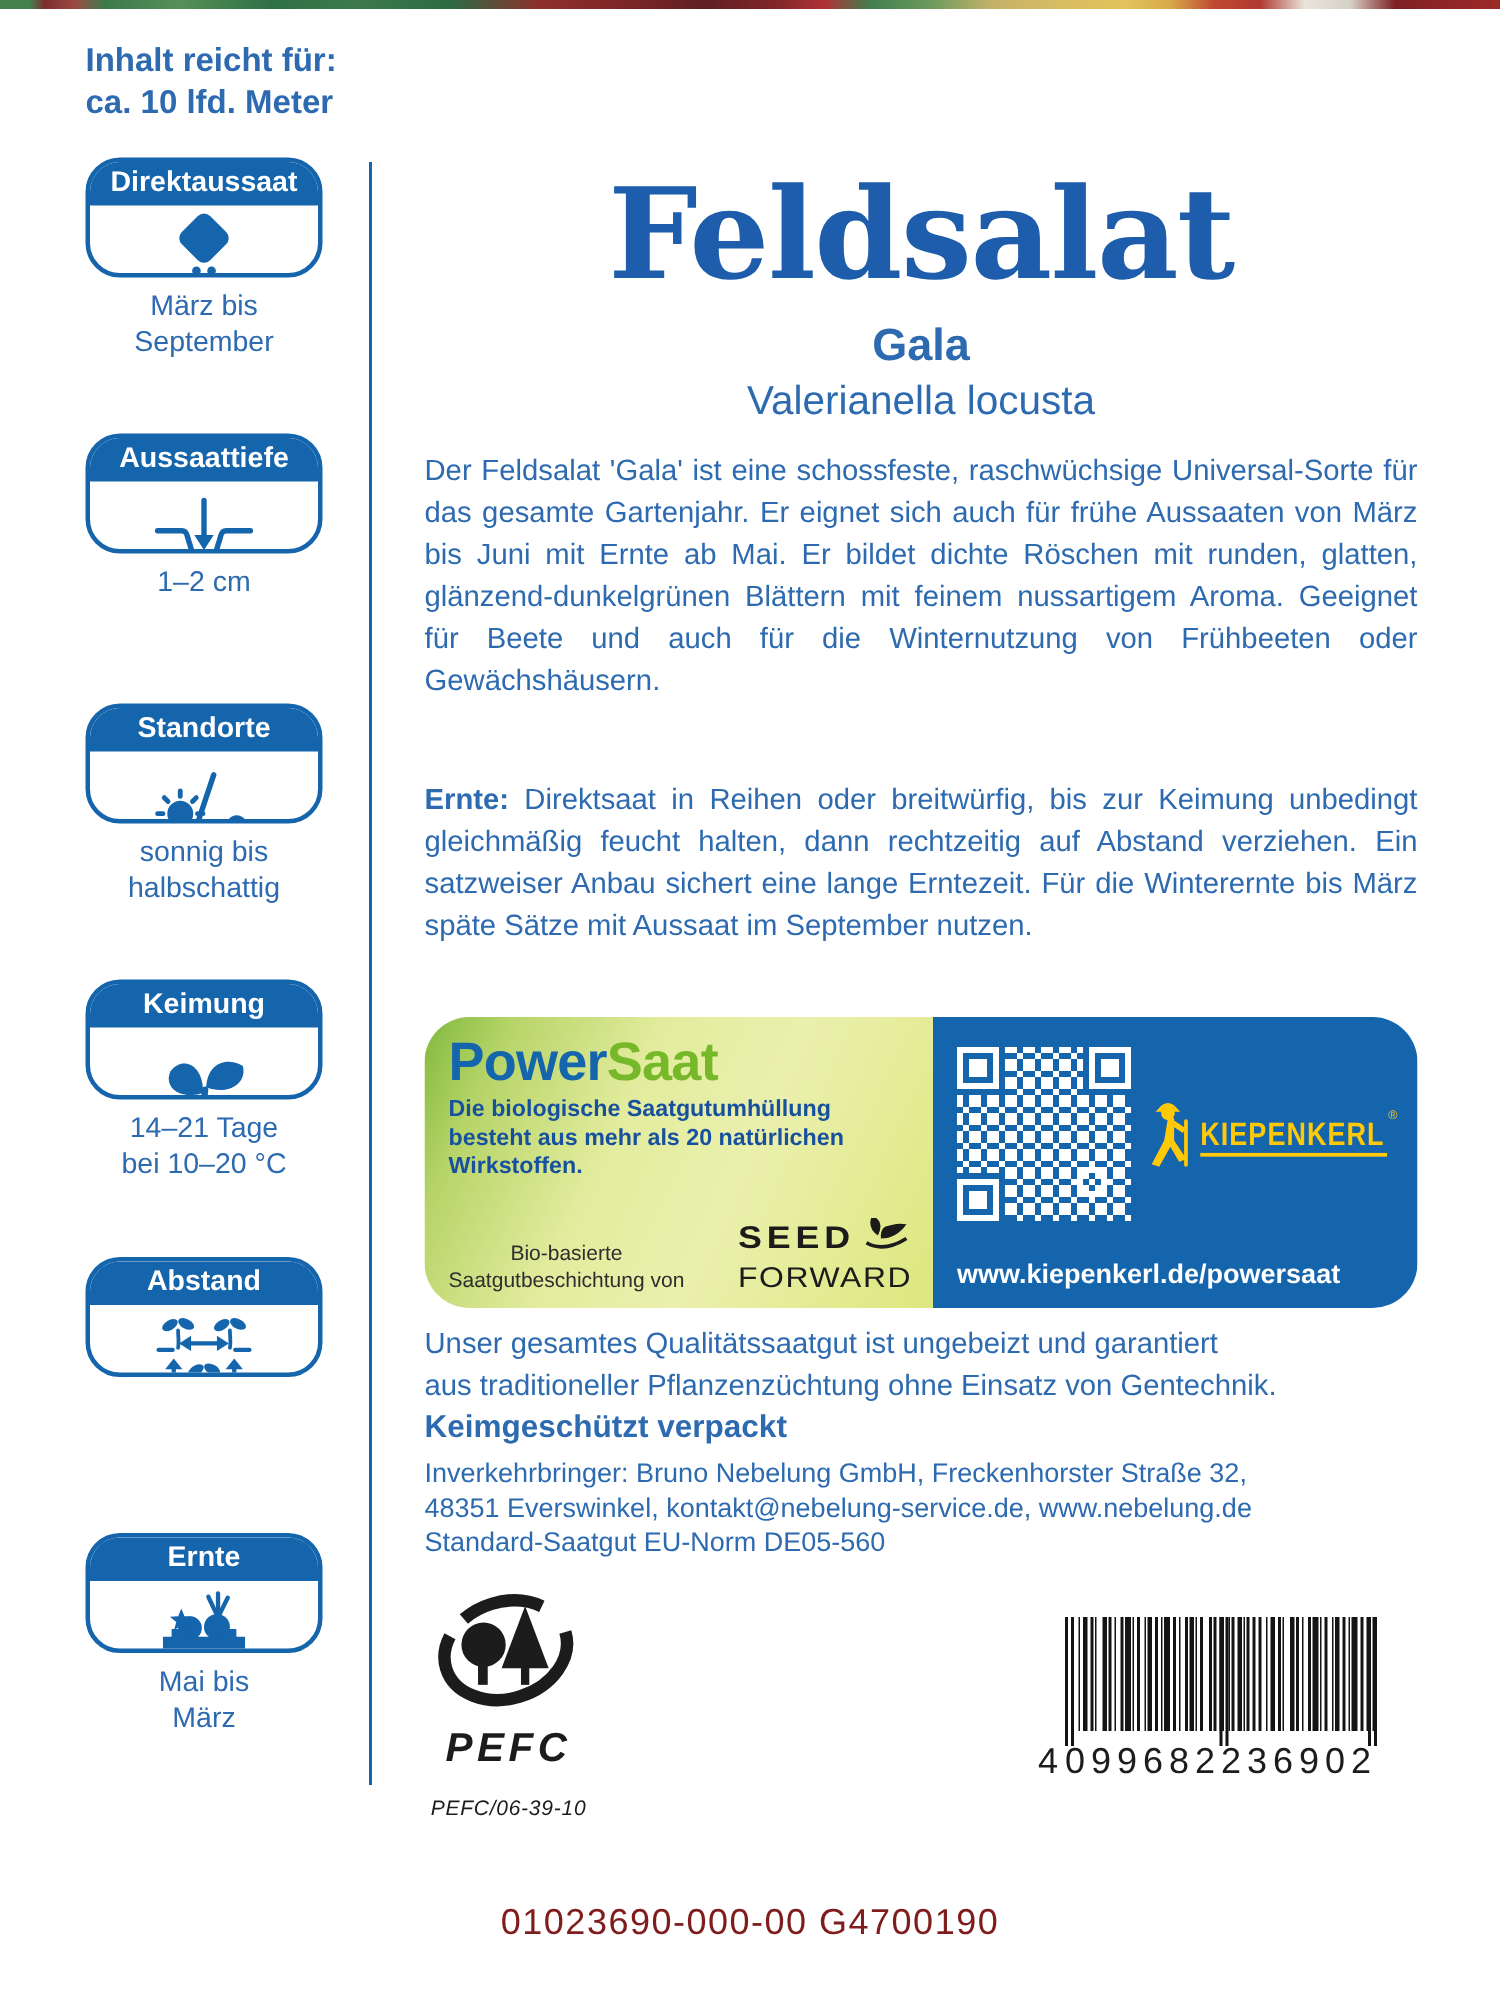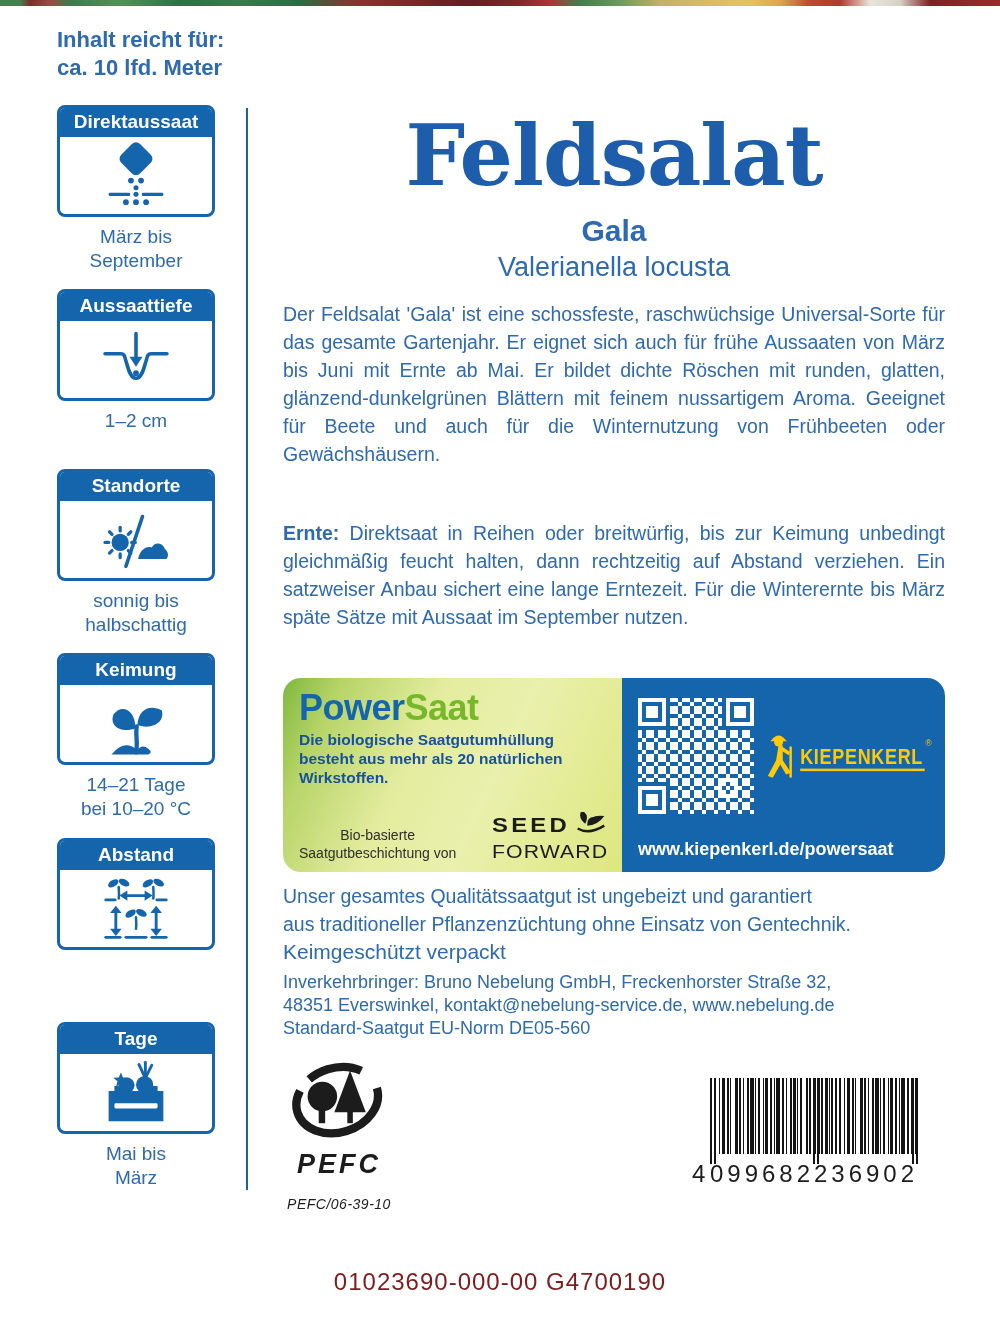--- a/index.html
+++ b/index.html
@@ -18,21 +18,21 @@
     background:linear-gradient(90deg,#45804f 0%,#45804f 2%,#7d2d2e 3%,#9c4b41 5%,#3c7a4c 7%,
       #569058 12%,#2f7045 18%,#3c7a4c 24%,#2c6a43 30%,#8e2f2d 36%,#7c2526 42%,#5f1f23 47%,
       #83272a 52%,#b03336 55%,#427e4e 58%,#6b9a5e 62%,#c3b169 66%,#d9bd62 71%,#e2c35c 75%,
       #d8a94b 78%,#bf4733 81%,#b03a31 84%,#e9e4da 87%,#d6d1c6 90%,#7e2124 93%,#8c2527 96%,#9c2a28 100%);}
 
   .inhalt{position:absolute;left:57px;top:26px;width:220px;font-size:22px;line-height:28px;
           font-weight:bold;color:var(--tblue);}
 
   
   .infobox{position:absolute;left:57px;width:158px;}
-  .ib-frame{border:3px solid var(--blue);border-radius:8px;background:#fff;overflow:hidden;height:112px;box-sizing:border-box;}
+  .ib-frame{border:3px solid var(--blue);border-radius:23px;background:#fff;overflow:hidden;height:80px;box-sizing:border-box;}
   .ib-head{background:var(--blue);color:#fff;font-weight:bold;font-size:19px;text-align:center;
            padding:3px 0 4px;}
   .ib-icon{height:79px;display:flex;align-items:center;justify-content:center;}
   .ib-icon svg{height:72px;width:118px;}
   .ib-caption{margin-top:8px;text-align:center;color:var(--tblue);font-weight:normal;
               font-size:19px;line-height:24px;}
 
   .divider{position:absolute;left:246px;top:108px;width:2px;height:1082px;background:var(--blue);}
 
   
@@ -43,38 +43,38 @@
     font-size:30px;font-weight:bold;color:var(--tblue);}
   .botanical{position:absolute;left:283px;top:252px;width:662px;text-align:center;
     font-size:27px;color:var(--tblue);}
   .desc{position:absolute;left:283px;top:300px;width:662px;font-size:19.5px;line-height:28px;
     text-align:justify;color:var(--tblue);}
   .tip{position:absolute;left:283px;top:519px;width:662px;font-size:19.5px;line-height:28px;
     text-align:justify;color:var(--tblue);}
   .tip b{font-weight:bold;}
 
   
-  .ps-box{position:absolute;left:283px;top:678px;width:662px;height:194px;border-radius:18px;
+  .ps-box{position:absolute;left:283px;top:678px;width:662px;height:194px;border-radius:30px;
     overflow:hidden;display:flex;}
   .ps-left{width:339px;box-sizing:border-box;padding:10px 16px;position:relative;
     background:linear-gradient(115deg,#7fb83d 0%,#b7d468 14%,#e3ec9e 38%,#eaf0ad 60%,#dde77e 100%);}
   .ps-brand{font-size:36px;font-weight:bold;letter-spacing:-0.5px;line-height:40px;}
   .ps-brand .p1{color:var(--blue);} .ps-brand .p2{color:var(--green);}
   .ps-bold{margin-top:2px;font-size:15.5px;line-height:19px;font-weight:bold;color:#17519e;}
   .ps-reg{font-size:15px;line-height:18px;color:#1d5aa4;margin-top:1px;}
   .ps-note{position:absolute;left:16px;bottom:10px;font-size:14px;line-height:18px;color:#2e2e2e;text-align:center;}
   .sf-logo{position:absolute;right:12px;bottom:8px;width:118px;height:52px;}
   .ps-right{flex:1;background:var(--blue);position:relative;}
   .qr{position:absolute;left:16px;top:20px;width:116px;height:116px;}
   .kk-logo{position:absolute;left:140px;top:54px;width:176px;height:50px;}
   .ps-url{position:absolute;left:16px;bottom:12px;color:#fff;font-weight:bold;font-size:18px;}
 
   
   .quality{position:absolute;left:283px;top:882px;width:662px;font-size:19.5px;line-height:28px;color:var(--tblue);}
-  .packed{position:absolute;left:283px;top:940px;width:662px;font-size:21px;font-weight:normal;color:var(--tblue);}
+  .packed{position:absolute;left:283px;top:940px;width:662px;font-size:21px;font-weight:bold;color:var(--tblue);}
   .distrib{position:absolute;left:283px;top:971px;width:662px;font-size:18px;line-height:23px;color:var(--tblue);}
 
   
   .pefc{position:absolute;left:283px;top:1058px;width:112px;text-align:center;color:#1c1c1c;font-style:italic;}
   .pefc svg{width:96px;height:88px;}
   .pefc-label{font-size:27px;font-weight:bold;letter-spacing:3px;line-height:28px;}
   .pefc-code{font-size:14px;margin-top:18px;letter-spacing:0.5px;}
 
   .barcode{position:absolute;left:686px;top:1078px;width:252px;height:110px;}
   .barcode svg{width:252px;height:110px;}
@@ -213,21 +213,21 @@
             <polygon points="78,44 70,54 86,54"></polygon>
               <polygon points="78,86 70,76 86,76"></polygon>
           </g>
         </svg>
       </div>
     </div>
   </div>
 
   <div class="infobox" style="top:1022px">
     <div class="ib-frame">
-      <div class="ib-head">Tage</div>
+      <div class="ib-head">Ernte</div>
       <div class="ib-icon">
         <svg viewBox="0 0 100 100">
           <g stroke="#1565ad" stroke-width="4" stroke-linecap="round" fill="none">
             <path d="M62 26 L54 9"></path>
               <path d="M63 25 L63 6"></path>
               <path d="M64 26 L72 10"></path>
           </g>
           <g fill="#1565ad">
             <circle cx="37" cy="38" r="11"></circle>
             <circle cx="62" cy="37" r="12"></circle>

